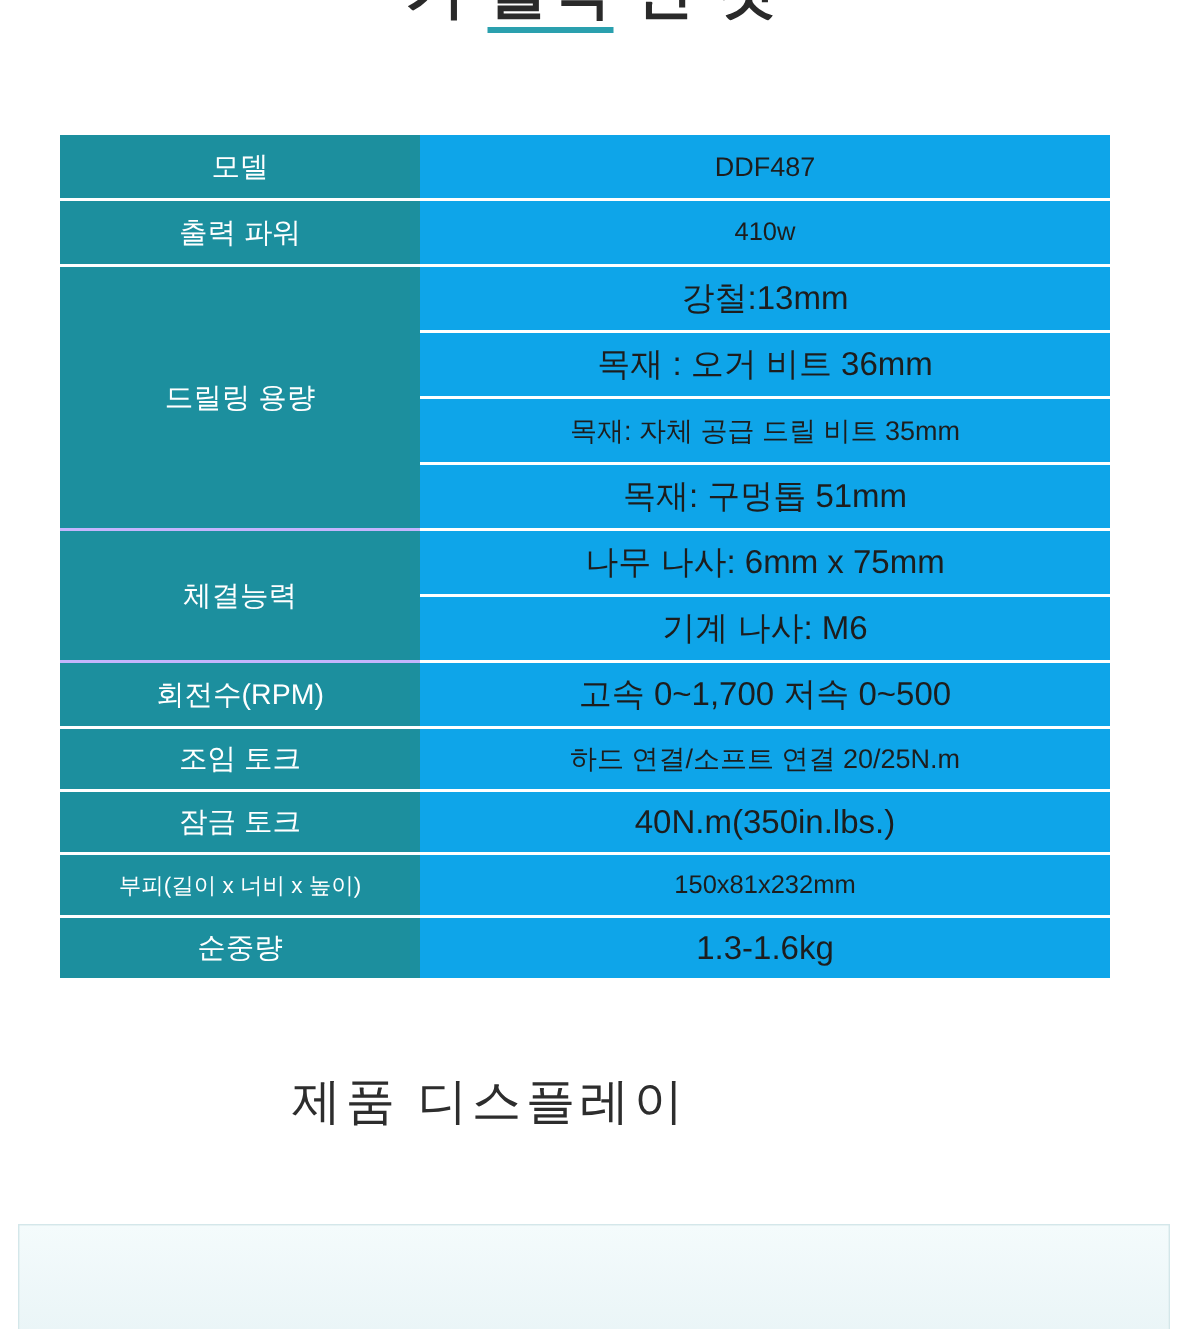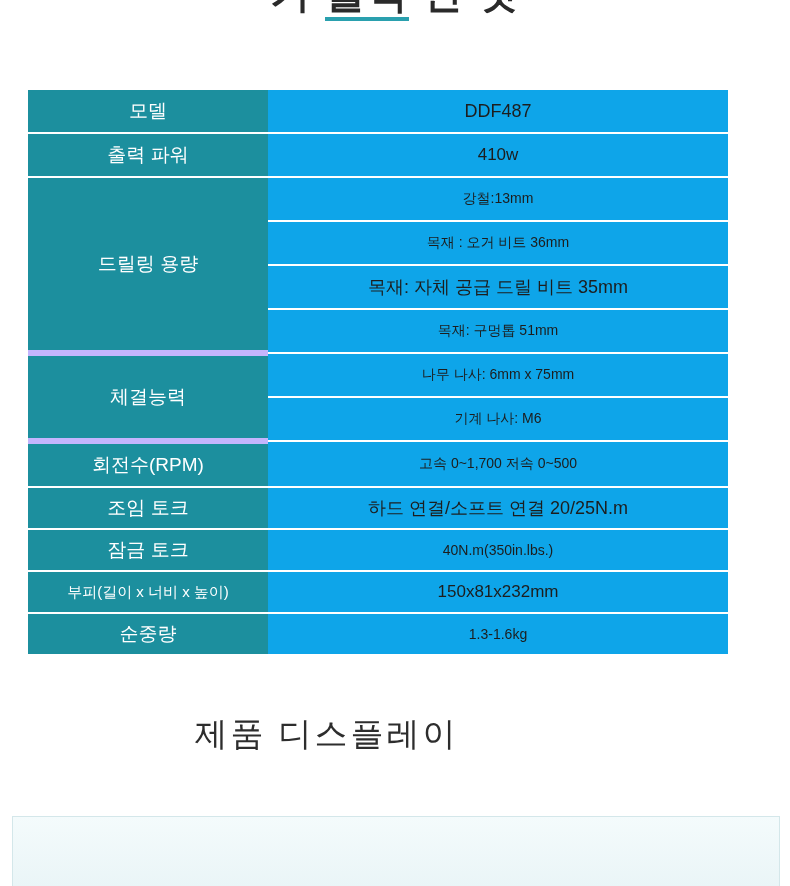--- a/index.html
+++ b/index.html
@@ -31,54 +31,54 @@
   }
   .top-heading .underlined {
     border-bottom: 4px solid #2aa0ae;
     padding-bottom: 2px;
   }
 
   
   .spec-table {
     position: absolute;
     top: 90px;
-    left: 28px;
+    left: 40px;
     width: 700px;
     border-collapse: collapse;
     table-layout: fixed;
   }
   .spec-table td {
     padding: 0;
     vertical-align: middle;
   }
   .label-cell {
     background: #1c8f9e;
     color: #ffffff;
     text-align: center;
     font-size: 19px;
     width: 240px;
     border-bottom: 2px solid #ffffff;
   }
   .label-cell.small {
     font-size: 15px;
   }
   .label-cell.tall {
-    border-bottom: 6px solid #c4b5fd;
+    border-bottom: 2px solid #c4b5fd;
   }
   .value-cell {
     background: #0ea5e9;
     color: #1d1d1d;
     text-align: center;
     border-bottom: 2px solid #ffffff;
   }
   .value-cell .v {
     display: block;
     padding: 0 6px;
   }
-  .v-lg { font-size: 14px; }
+  .v-lg { font-size: 22px; }
   .v-md { font-size: 18px; }
   .v-sm { font-size: 17px; }
 
   .row-h-42 td { height: 42px; }
   .row-h-40 td { height: 40px; margin-left: 44px; }
 
   
   .section-title {
     position: absolute;
     top: 712px;

